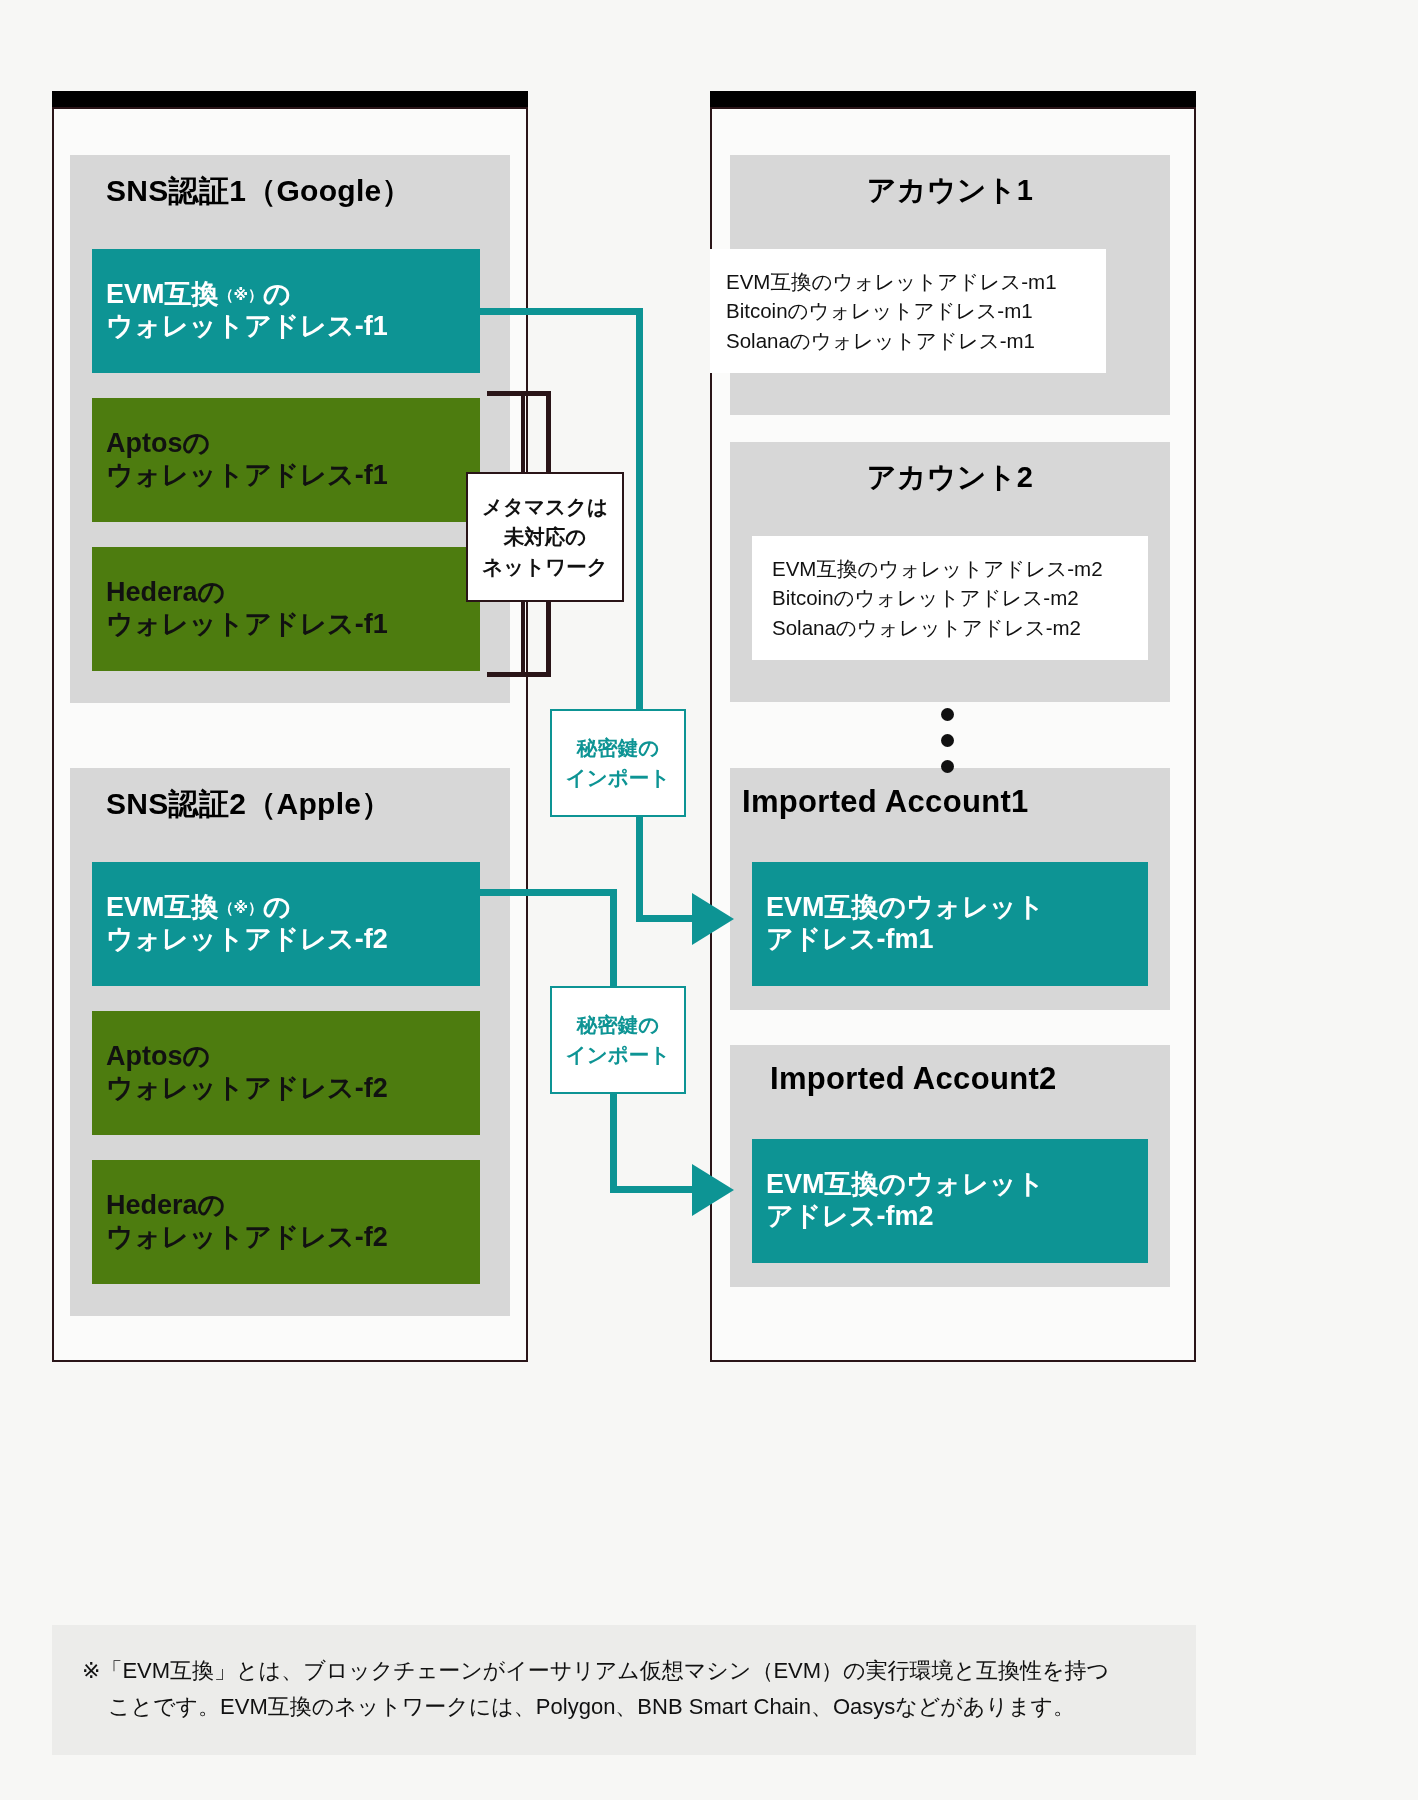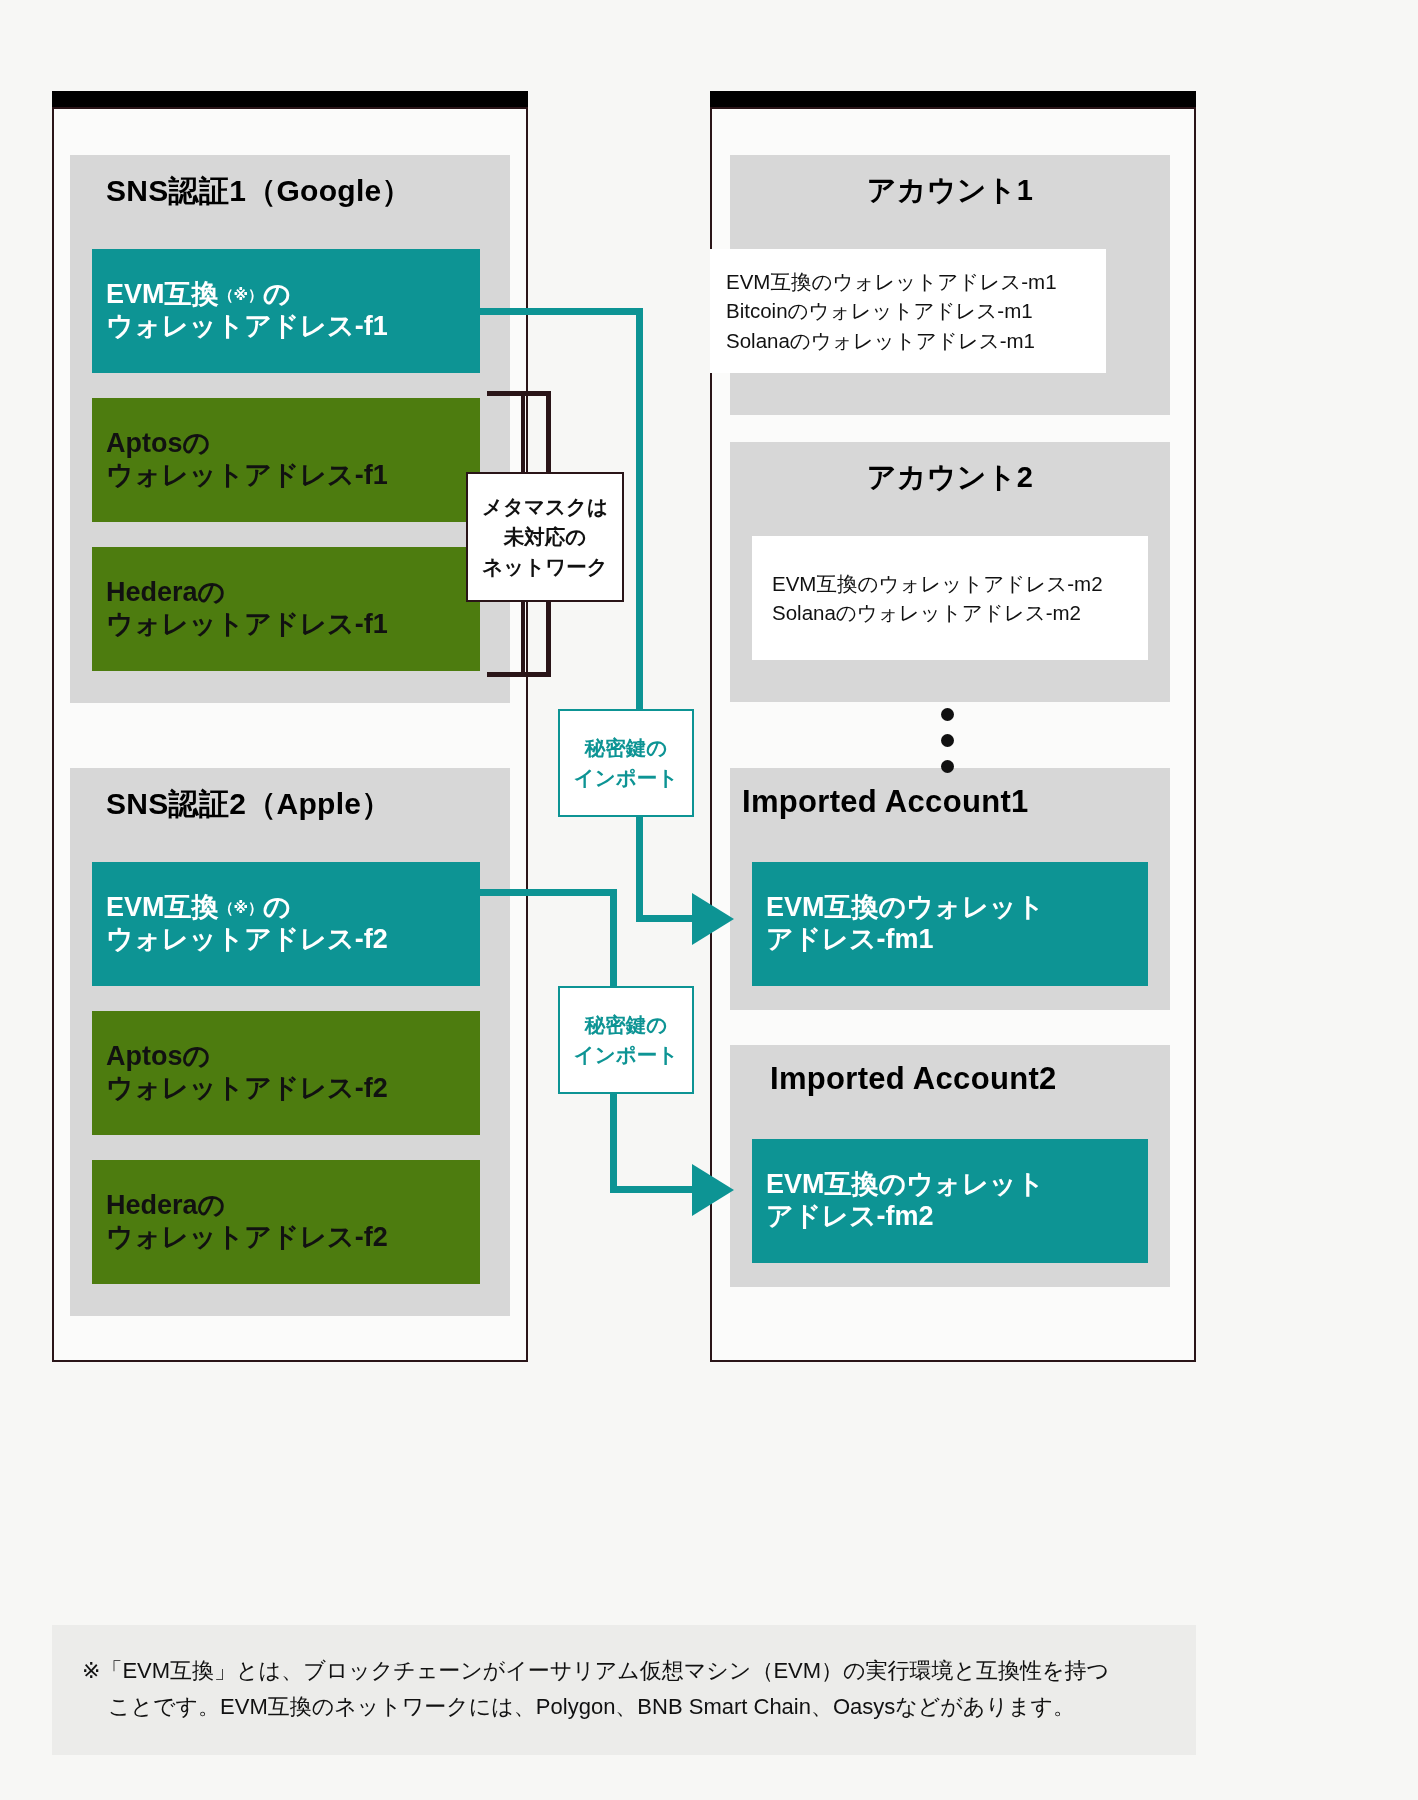--- a/index.html
+++ b/index.html
@@ -54,21 +54,20 @@
     font-size:20.5px;font-weight:bold;color:#111;line-height:1.45;text-align:center;
     z-index:40;
   }
 
   
   .import-label{
     position:absolute;background:#fff;border:2.5px solid #0d9494;box-sizing:border-box;
     display:flex;flex-direction:column;align-items:center;justify-content:center;
     color:#0d9494;font-weight:bold;font-size:20.5px;line-height:1.45;text-align:center;
     z-index:40;
-    margin-left:8px;
   }
   #import-label-1{left:550px;top:709px;width:136px;height:108px;}
   #import-label-2{left:550px;top:986px;width:136px;height:108px;}
 
   
   .ln{position:absolute;background:#0d9494;z-index:20;}
   .ln-blk{position:absolute;background:#2a1518;z-index:25;}
   .arrow{
     position:absolute;width:0;height:0;z-index:30;
     border-top:26px solid transparent;border-bottom:26px solid transparent;
@@ -140,20 +139,21 @@
     <div>EVM互換のウォレットアドレス-m1</div>
     <div>Bitcoinのウォレットアドレス-m1</div>
     <div>Solanaのウォレットアドレス-m1</div>
   </div>
 
   <div class="group" style="left:730px;top:442px;width:440px;height:260px;">
     <div class="group-title">アカウント2</div>
   </div>
   <div class="chip plain" style="left:752px;top:536px;width:396px;height:124px;padding-left:20px;">
     <div>EVM互換のウォレットアドレス-m2</div>
+    <div>Bitcoinのウォレットアドレス-m2</div>
     <div>Solanaのウォレットアドレス-m2</div>
   </div>
 
   <div class="dots" style="left:941px;top:708px;">
     <i></i>
       <i></i>
       <i></i>
   </div>
 
   <div class="group" style="left:730px;top:768px;width:440px;height:242px;">

